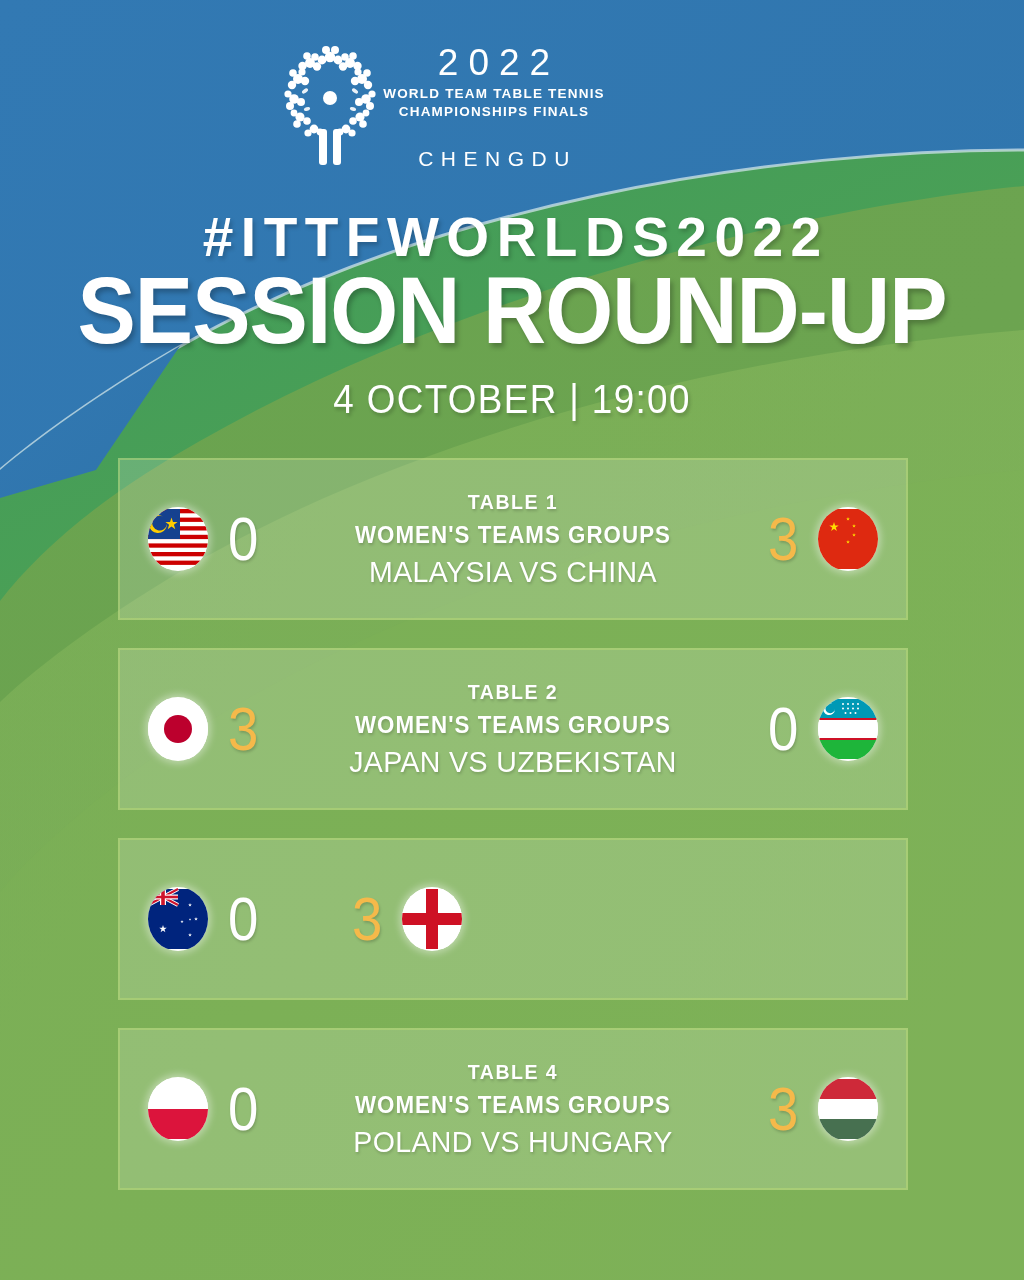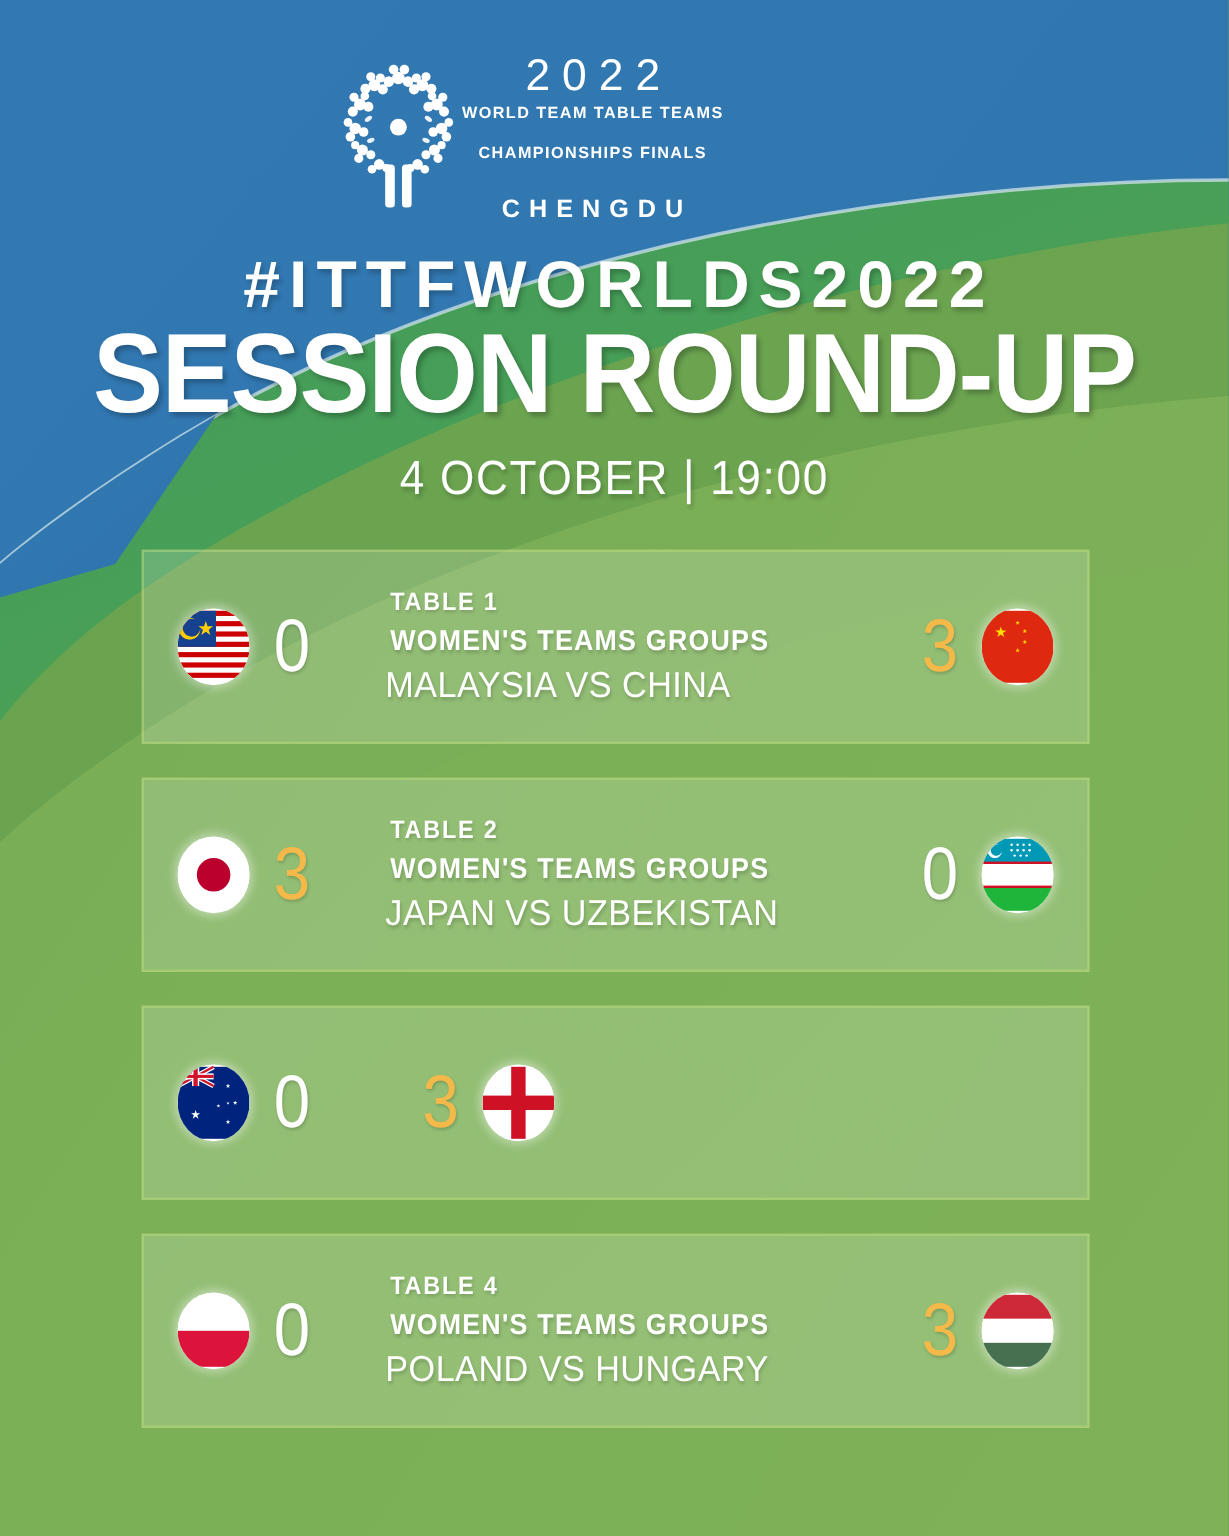--- a/index.html
+++ b/index.html
@@ -26,23 +26,23 @@
   .logo-txt{ display:flex; flex-direction:column; align-items:center;
              color:#ffffff; padding-top:4px; }
   .logo-year{
     font-size:37px; font-weight:400; letter-spacing:10px;
     line-height:1.05; text-indent:10px;
   }
   .logo-l1, .logo-l2{
     font-size:13.5px; font-weight:700; letter-spacing:1.2px; line-height:1.38;
     text-align:center; margin-top:2px;
   }
-  .logo-l2{ margin-top:16px; }
+  .logo-l2{ margin-top:0; }
   .logo-city{
-    font-size:21px; font-weight:700; letter-spacing:7.5px;
+    font-size:21px; font-weight:400; letter-spacing:7.5px;
     margin-top:25px; text-indent:7px;
   }
 
   
   .hashtag{
     position:absolute; top:205px; left:0; width:1024px; text-align:center;
     color:#ffffff; font-size:55px; font-weight:700; letter-spacing:7.5px;
     text-indent:7.5px;
     text-shadow:2px 3px 4px rgba(0,0,0,.22);
   }
@@ -90,21 +90,21 @@
 
   .score{
     font-size:62px; font-weight:400; line-height:1;
     transform:scaleX(.88); transform-origin:center;
     text-shadow:1px 2px 3px rgba(0,0,0,.18);
   }
   .score.win{ color:#f5b94a; }
   .score.lose{ color:#ffffff; }
 
   .middle{
-    flex:1 1 auto; text-align:left; color:#ffffff;
+    flex:1 1 auto; text-align:center; color:#ffffff;
     padding:0 6px;
     text-shadow:1px 2px 3px rgba(0,0,0,.18);
   }
   .m-table{
     font-size:21px; font-weight:700; letter-spacing:1.6px;
     transform:scaleX(.93); transform-origin:center; line-height:1.5;
   }
   .m-event{
     font-size:24px; font-weight:700; letter-spacing:1.1px;
     transform:scaleX(.93); transform-origin:center; line-height:1.4;
@@ -245,21 +245,21 @@
             <ellipse cx="72" cy="48" rx="3.4" ry="1.9" transform="rotate(35 72 48)"></ellipse>
             <ellipse cx="24" cy="66" rx="3.2" ry="1.8" transform="rotate(-20 24 66)"></ellipse>
             <ellipse cx="70" cy="66" rx="3.2" ry="1.8" transform="rotate(20 70 66)"></ellipse>
           </g>
 
           <circle cx="47" cy="55" r="7"></circle>
         </g>
       </svg>
       <div class="logo-txt">
         <div class="logo-year">2022</div>
-        <div class="logo-l1">WORLD TEAM TABLE TEAMS</div>
+        <div class="logo-l1">WORLD TEAM TABLE TENNIS</div>
         <div class="logo-l2">CHAMPIONSHIPS FINALS</div>
         <div class="logo-city">CHENGDU</div>
       </div>
     </div>
   </div>
 
   <div class="hashtag">#ITTFWORLDS2022</div>
   <div class="title">SESSION ROUND-UP</div>
   <div class="subtitle">4 OCTOBER | 19:00</div>
 

